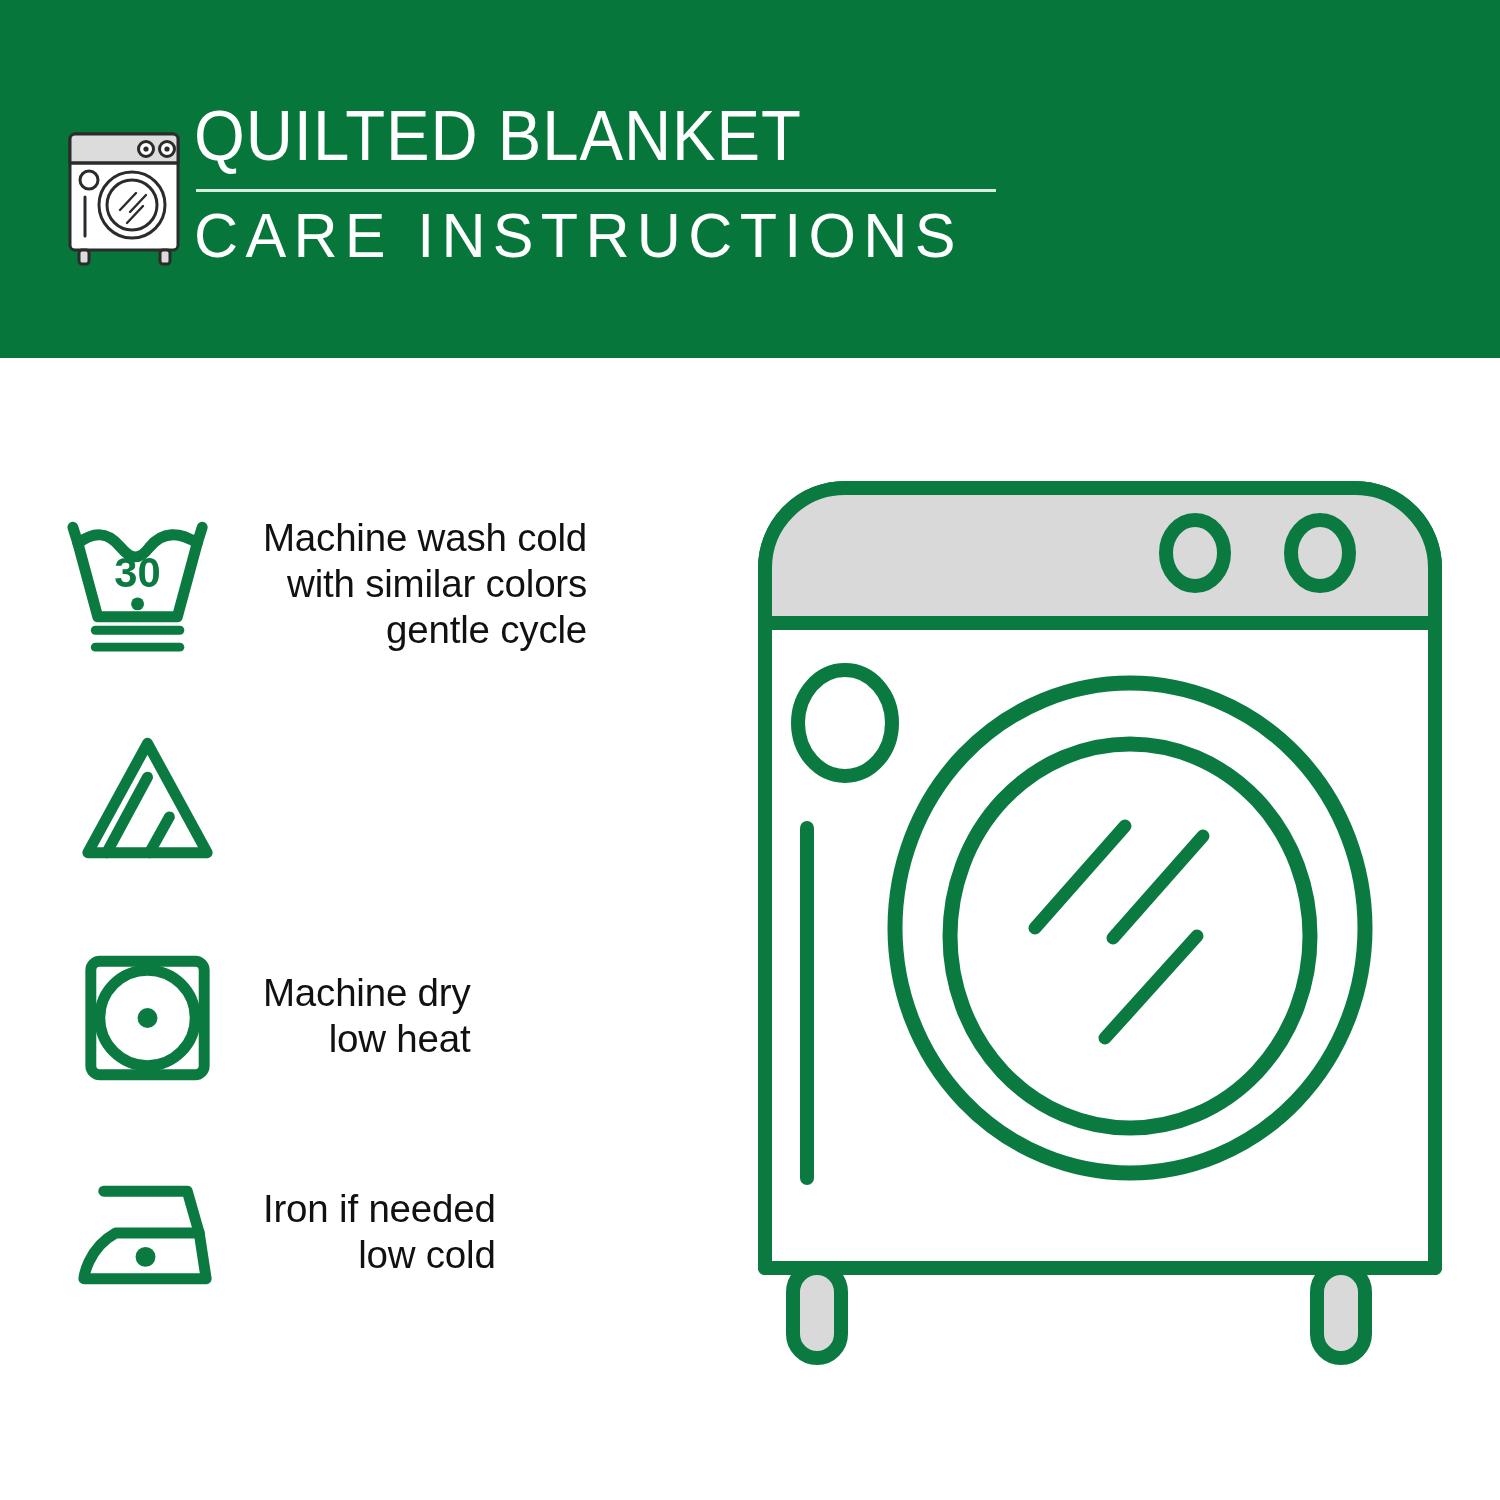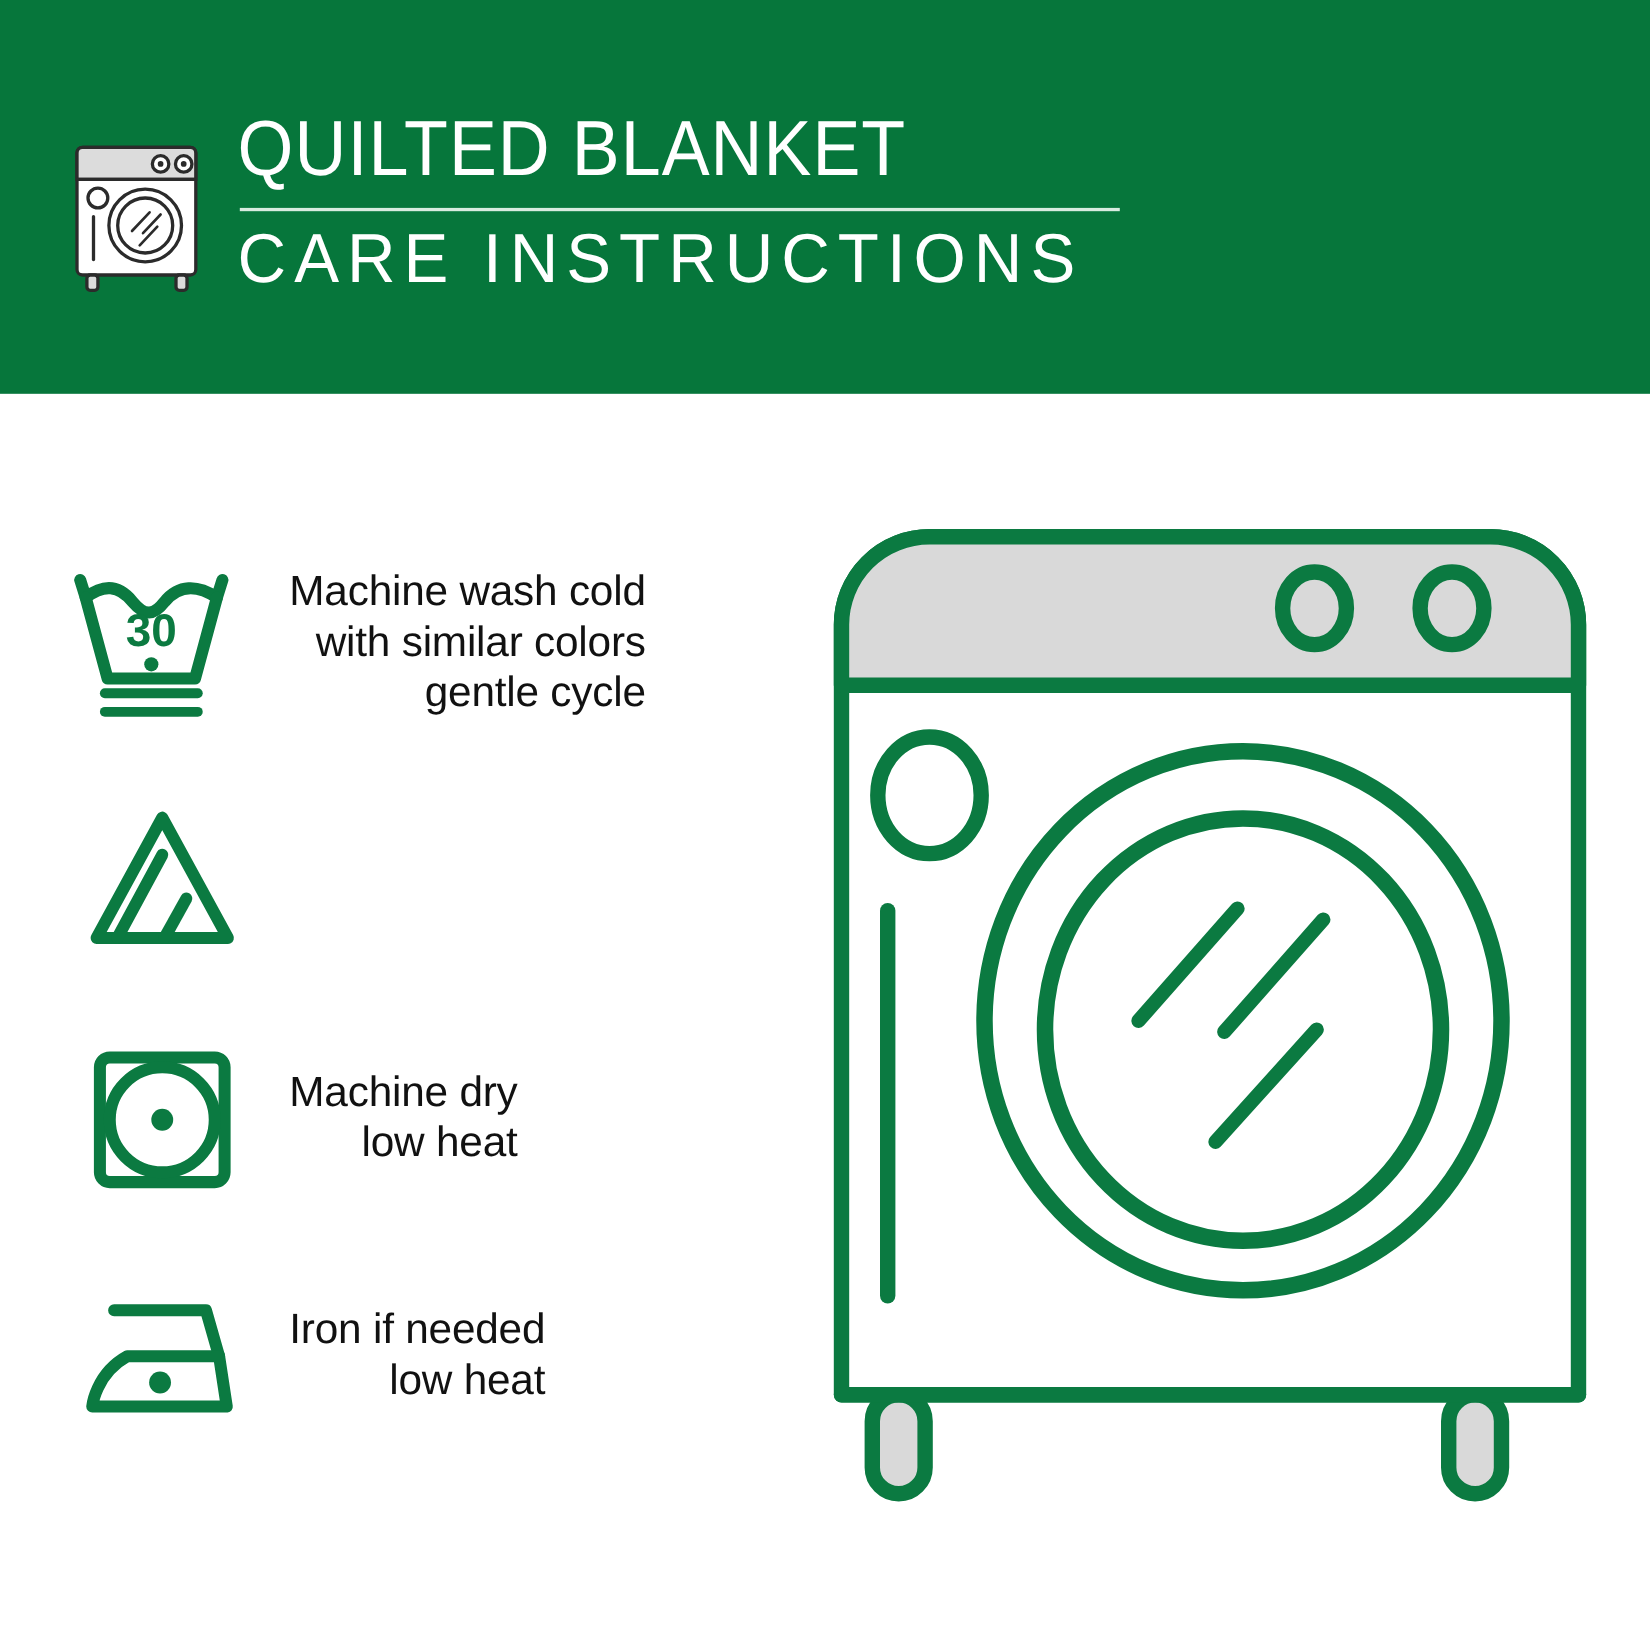--- a/index.html
+++ b/index.html
@@ -32,21 +32,20 @@
     display: flex;
     align-items: flex-start;
   }
   .header-icon {
     width: 132px;
     height: 160px;
     flex: 0 0 auto;
     margin-top: 8px;
   }
   .header-titles {
-    margin-left: 22px;
     display: flex;
     flex-direction: column;
   }
   .title-main {
     color: #ffffff;
     font-size: 71px;
     line-height: 1;
     font-weight: 300;
     letter-spacing: 1px;
     transform: scaleX(0.92);
@@ -220,21 +219,21 @@
           <g fill="none" stroke="#0b7a41" stroke-width="11" stroke-linecap="round" stroke-linejoin="round">
 
             <path d="M44 34 L128 34 L140 76"></path>
 
             <path d="M56 76 L140 76 L147 122 L24 122 C24 122 27 92 56 76 Z"></path>
           </g>
           <circle cx="86" cy="100" r="10" fill="#0b7a41"></circle>
         </svg>
       </span>
       <div class="care-text">Iron if needed
-low heat</div>
+low cold</div>
     </div>
   </div>
 
   <div class="machine-wrap">
     <svg viewBox="0 0 730 960" width="730" height="960" aria-hidden="true">
 
       <path d="M30 110 a80 80 0 0 1 80 -80 h510 a80 80 0 0 1 80 80 v700 h-670 z" fill="#ffffff" stroke="#0b7a41" stroke-width="14" stroke-linejoin="round"></path>
 
       <path d="M30 110 a80 80 0 0 1 80 -80 h510 a80 80 0 0 1 80 80 v55 h-670 z" fill="#d9d9d9" stroke="none"></path>
       <path d="M30 110 a80 80 0 0 1 80 -80 h510 a80 80 0 0 1 80 80 v55 h-670 z" fill="none" stroke="#0b7a41" stroke-width="14" stroke-linejoin="round"></path>

